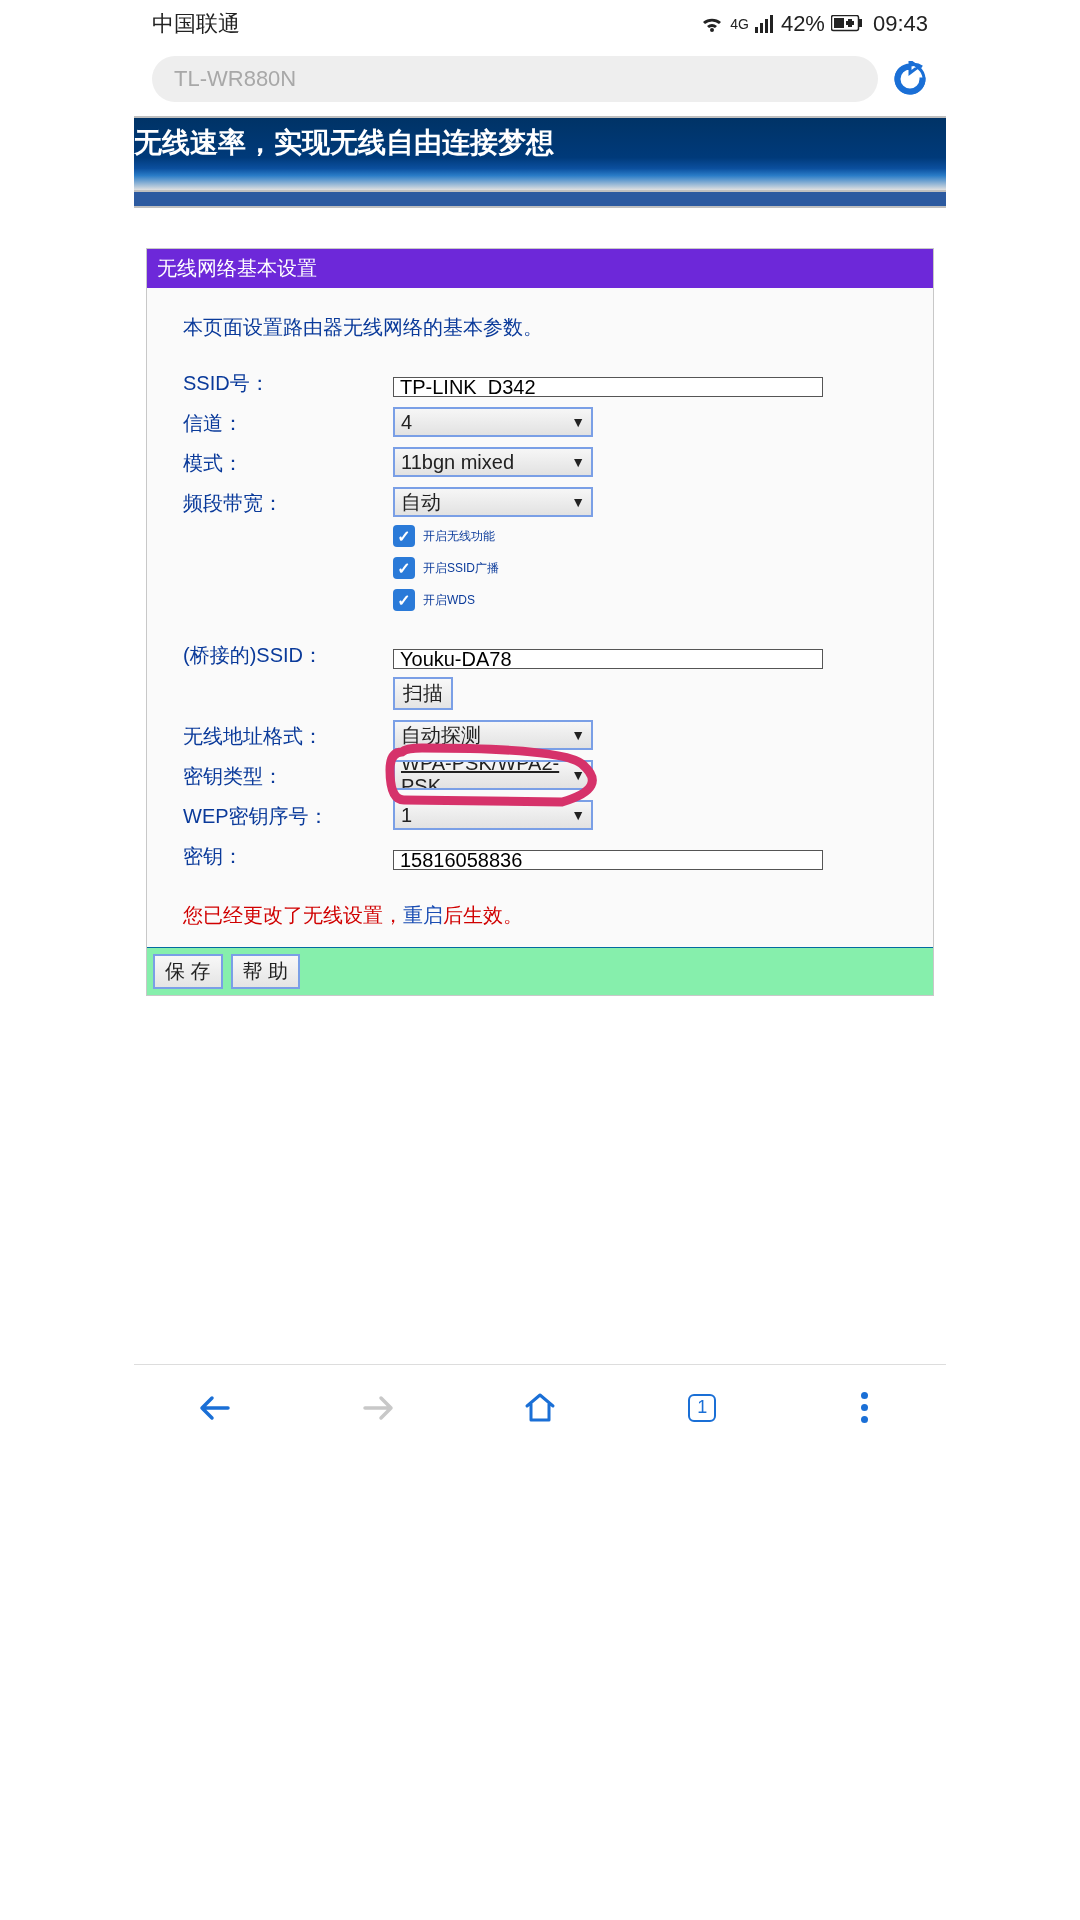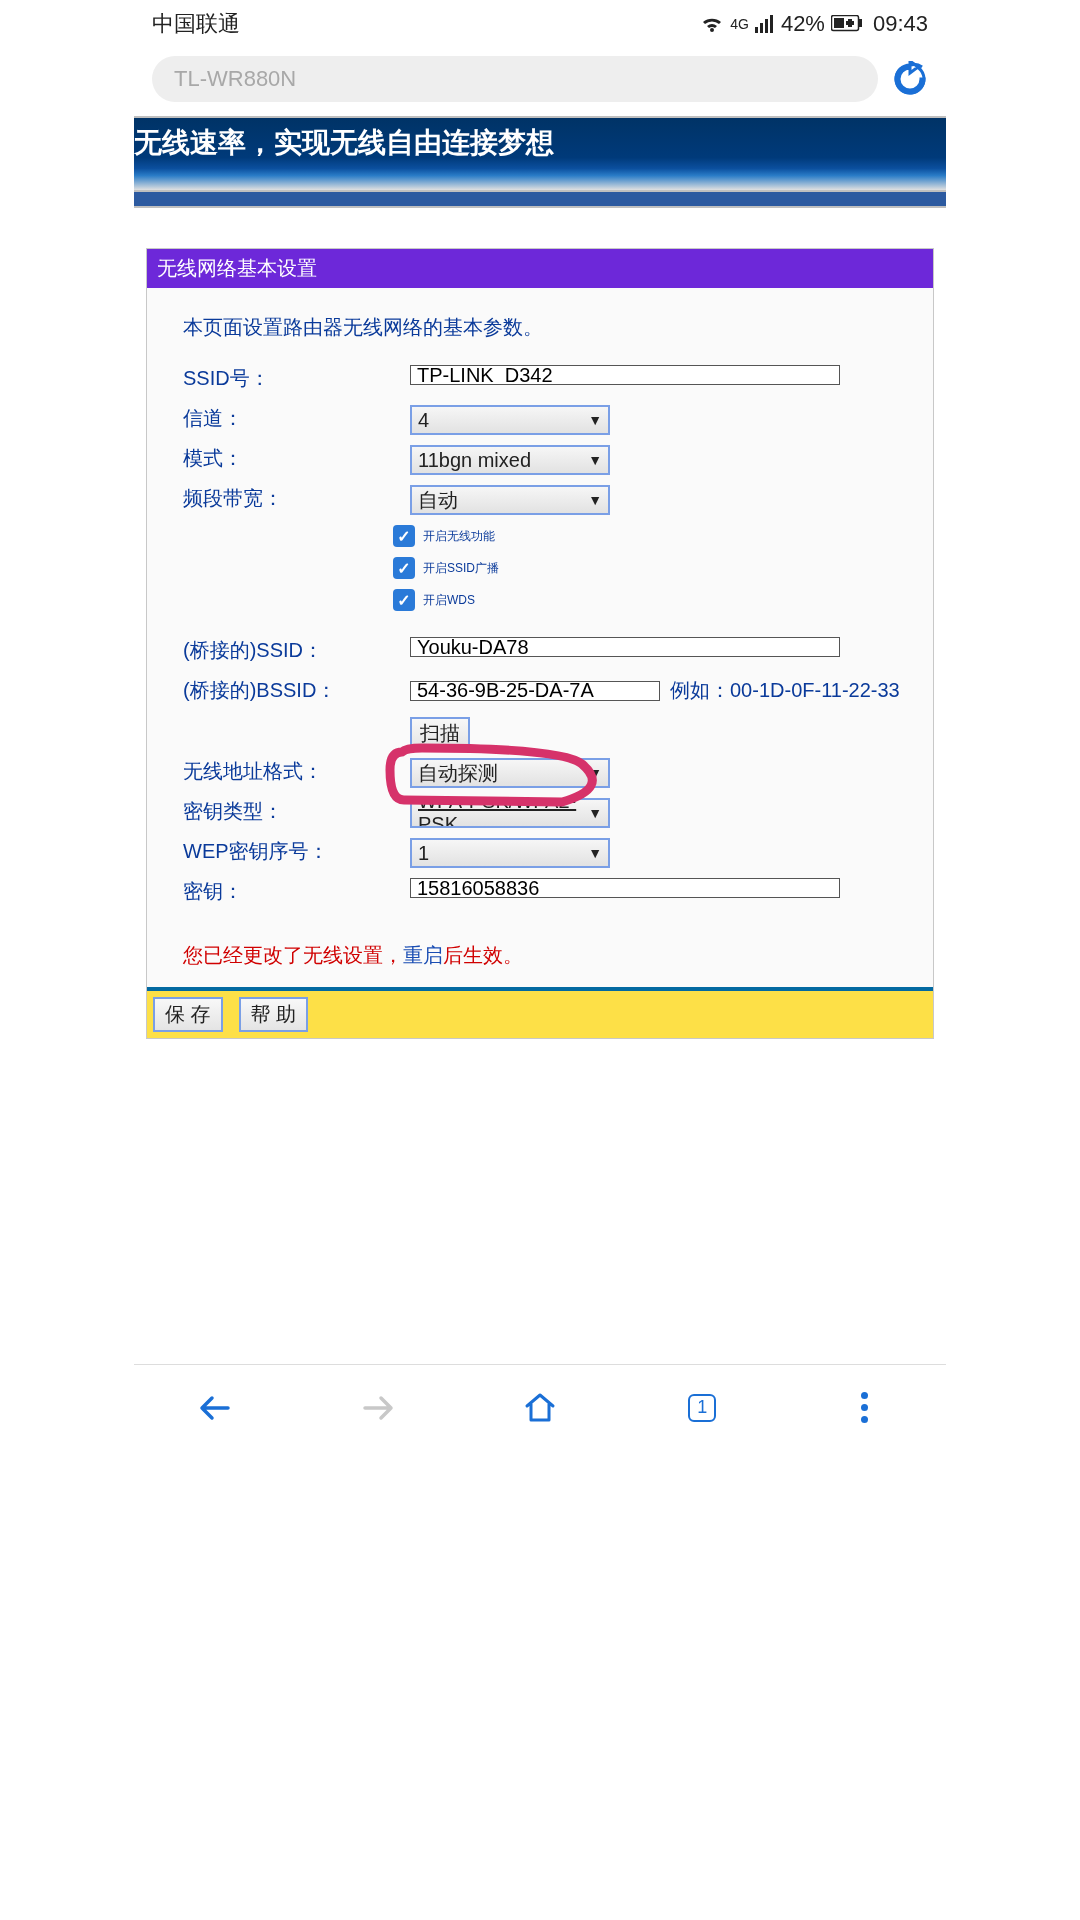--- a/index.html
+++ b/index.html
@@ -66,24 +66,23 @@
   .panel-title {
     background: #6d28d9;
     color: #fff;
     font-size: 20px;
     padding: 6px 10px;
   }
   .panel-body { padding: 26px 24px 10px 36px; background: #fafafa; }
   .intro { color: #0a3a9a; font-size: 20px; margin-bottom: 24px; }
   .form-row {
     display: flex;
-    align-items: flex-start;
+    align-items: flex-end;
     margin-bottom: 8px;
     min-height: 32px;
-    gap: 17px;
   }
   .form-label {
     width: 210px;
     color: #0a3a9a;
     font-size: 20px;
     flex-shrink: 0;
   }
   .form-control-cell { flex: 1; display: flex; align-items: center; gap: 10px; }
   input[type=text].tf {
     border: 1px solid #555;
@@ -128,25 +127,25 @@
     font-size: 20px;
     padding: 2px 10px;
     color: #222;
   }
   .btn.small { padding: 1px 8px; }
   .gap { height: 16px; }
   .notice-row { margin: 32px 0 8px 0; font-size:20px; }
   .notice-red { color:#d00000; }
   .notice-link { color:#1a4db3; }
   .panel-footer {
-    border-top: 4px solid #0369a1;
-    background: #fde047;
+    border-top: 1px solid #0369a1;
+    background: #86efac;
     padding: 6px 6px;
     display: flex;
-    gap: 16px;
+    gap: 8px;
   }
   
   .annotation {
     position: absolute;
     left: 248px;
     top: 738px;
     width: 250px;
     height: 78px;
     pointer-events: none;
   }
@@ -258,27 +257,20 @@
 
     <div class="gap"></div>
 
     <div class="form-row">
       <div class="form-label">(桥接的)SSID：</div>
       <div class="form-control-cell">
           <input type="text" class="tf full" value="Youku-DA78" style="">
         </div>
     </div>
     <div class="form-row">
-      <div class="form-label">(桥接的)BSSID：</div>
-      <div class="form-control-cell">
-        <input type="text" class="tf med" value="54-36-9B-25-DA-7A" style="">
-        <span class="hint">例如：00-1D-0F-11-22-33</span>
-      </div>
-    </div>
-    <div class="form-row">
       <div class="form-label"></div>
       <div class="form-control-cell">
           <button class="btn small">扫描</button>
         </div>
     </div>
     <div class="form-row">
       <div class="form-label">无线地址格式：</div>
       <div class="form-control-cell">
           <div class="sel">自动探测</div>
         </div>

